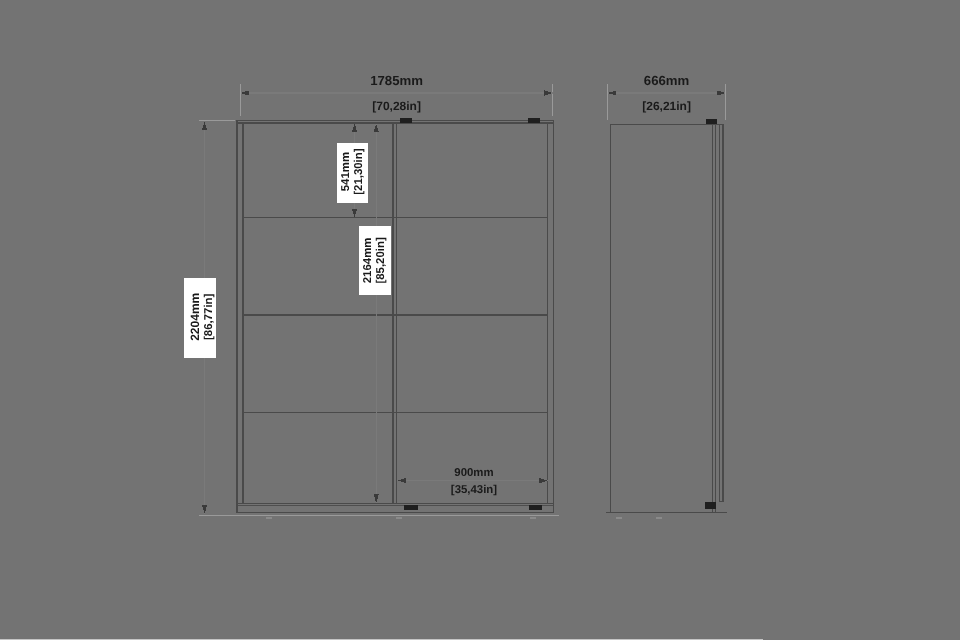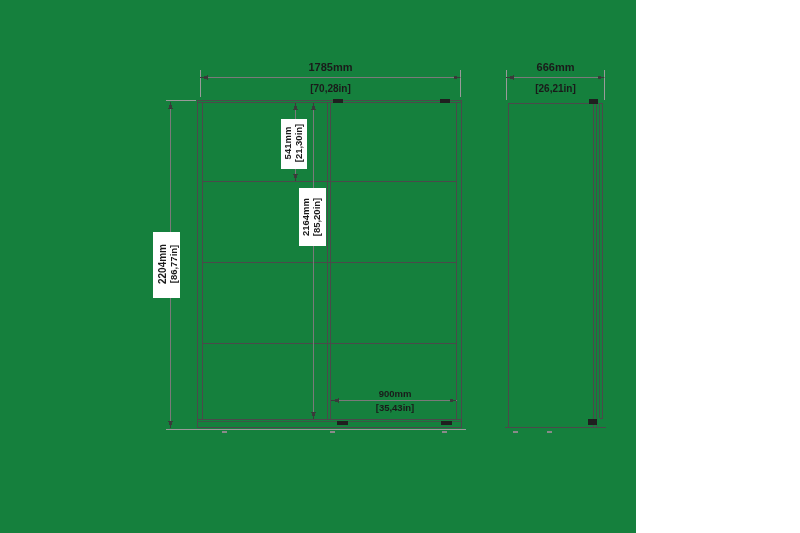--- a/index.html
+++ b/index.html
@@ -2,23 +2,23 @@
 <html><head>
 <meta charset="utf-8">
 <style>
   html, body {
     margin: 0;
     padding: 0;
     background: #ffffff;
   }
   .canvas {
     position: relative;
-    width: 636px;
+    width: 800px;
     height: 533px;
-    background: #15803d;
+    background: #737373;
     font-family: "Liberation Sans", sans-serif;
     overflow: hidden;
   }
   svg text {
     font-family: "Liberation Sans", sans-serif;
     font-weight: bold;
     fill: #1a1a1a;
   }
   .dim-main { font-size: 11px; }
   .dim-sub  { font-size: 10px; }

